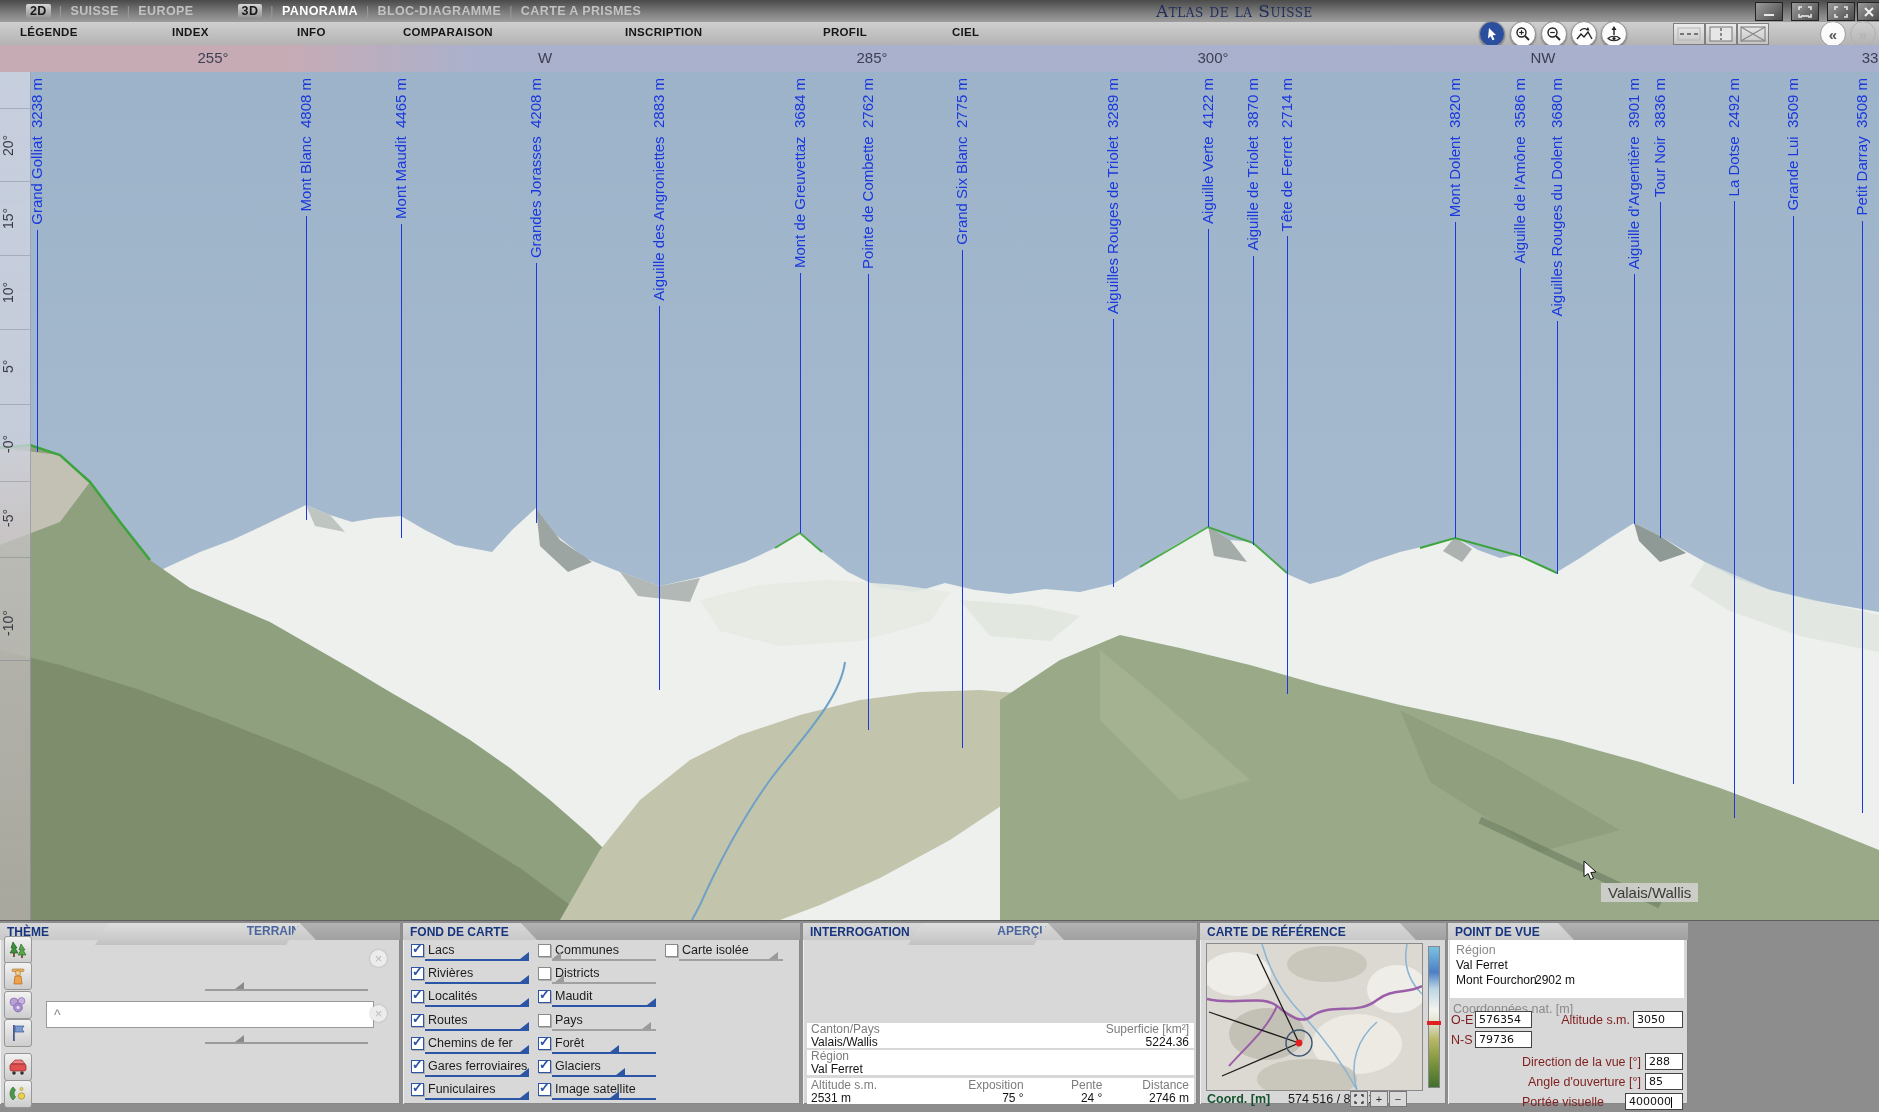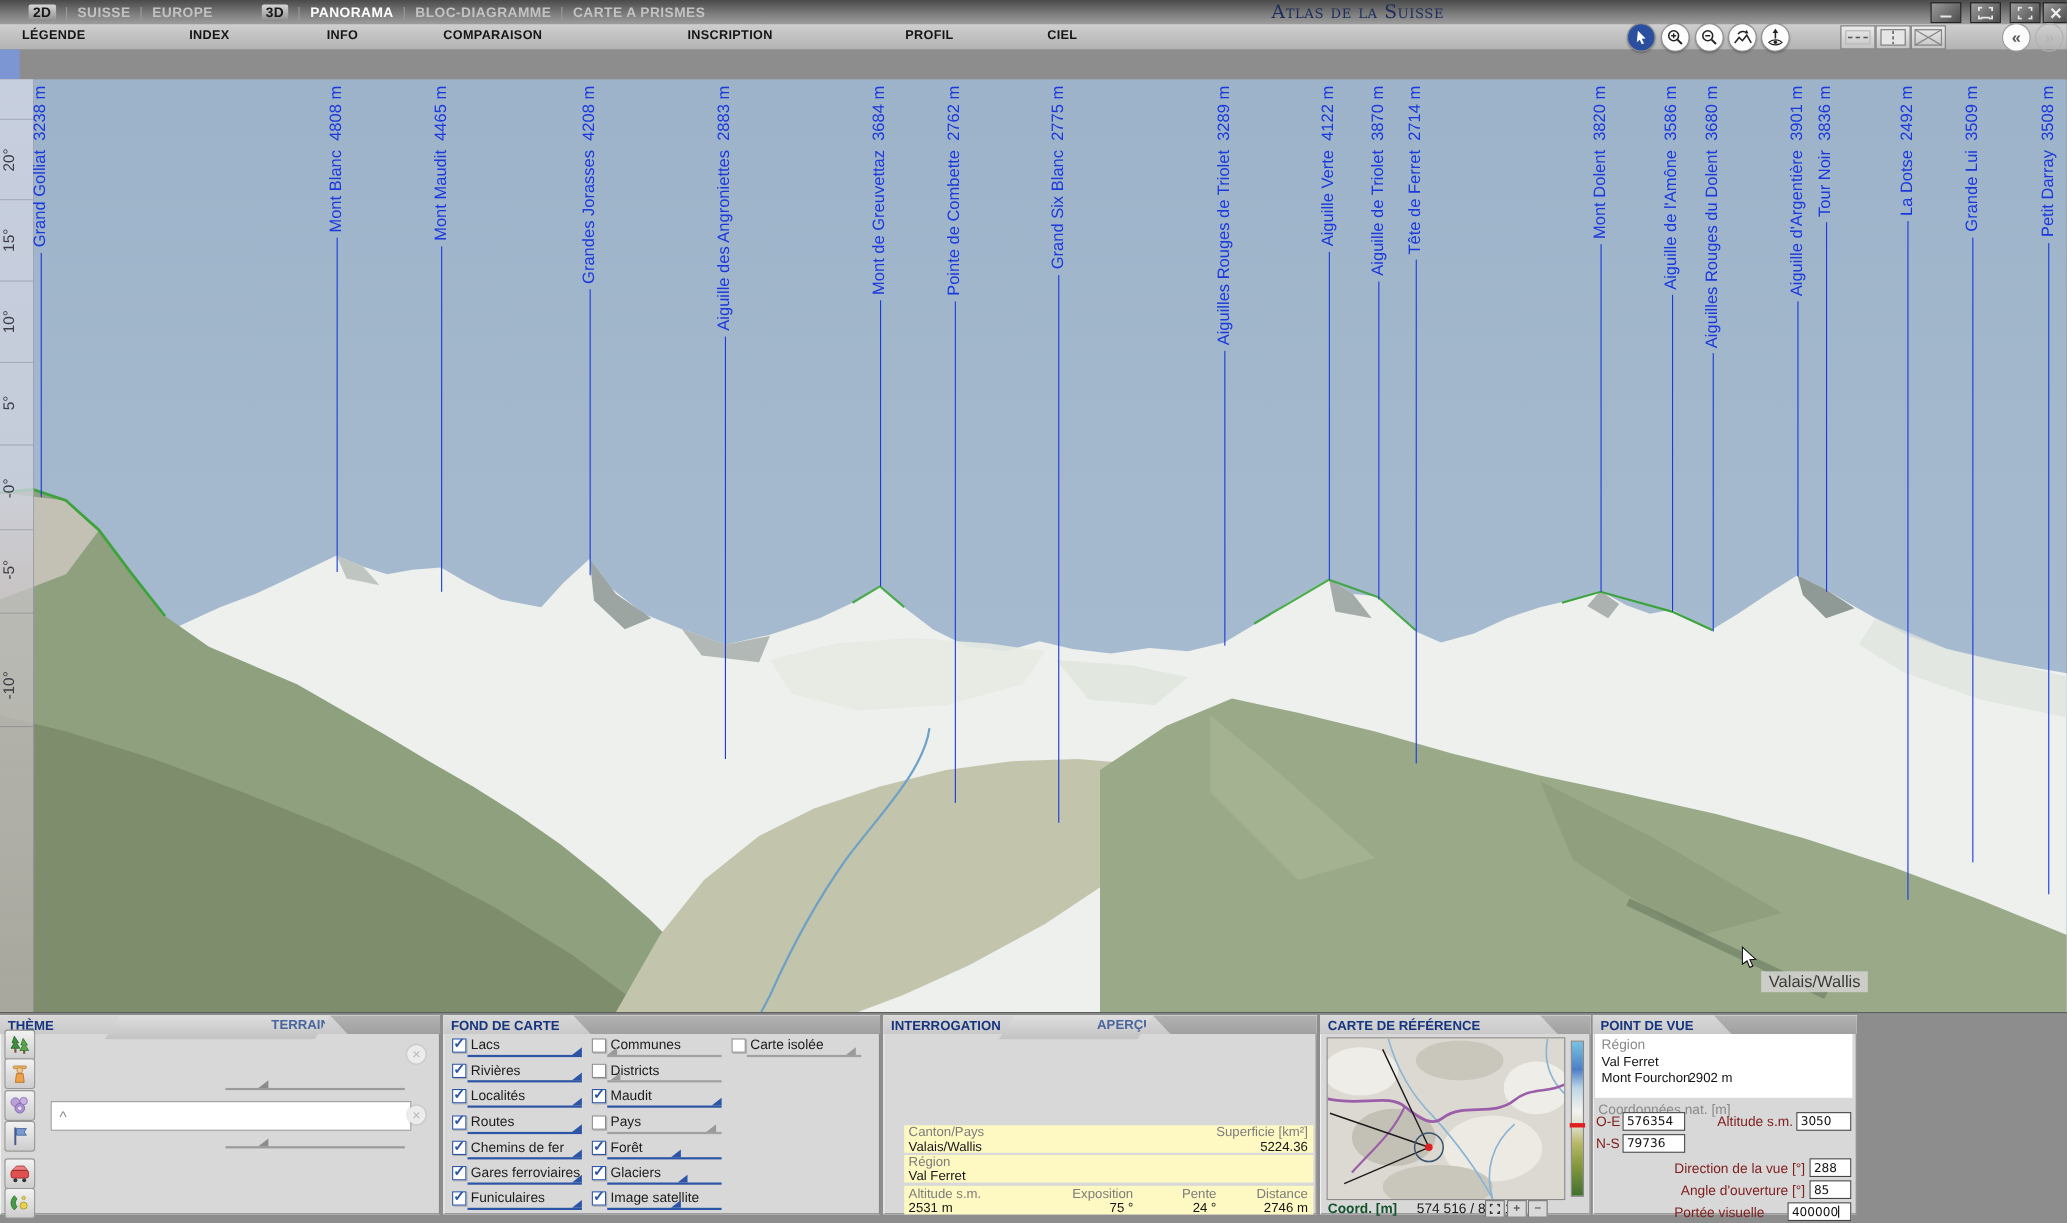--- a/index.html
+++ b/index.html
@@ -86,21 +86,21 @@
   .cb.on::after{content:"\2713";position:absolute;left:0px;top:-4px;color:#2d55a5;
     font-weight:bold;font-size:13px;}
   .blabel{position:absolute;left:17px;top:0;font-size:12.5px;color:#1c1c1c;white-space:nowrap;}
   .btrack{position:absolute;height:2px;}
   .btrack.on{background:#2d55a5;}
   .btrack.off{background:#a0a0a0;}
   .btrack .handle{position:absolute;top:-7px;width:0;height:0;
     border-left:9px solid transparent;border-bottom:7px solid;}
   .btrack.on .handle{border-bottom-color:#2d55a5;}
   .btrack.off .handle{border-bottom-color:#9a9a9a;}
-  .irow{position:absolute;left:19px;right:3px;background:#fef9c3;}
+  .irow{position:absolute;left:4px;right:3px;background:#ffffff;}
   .ilabel{font-size:12px;color:#7c7c7c;line-height:13px;}
   .ival{font-size:12px;color:#141414;line-height:12px;}
   #refmap-box{position:absolute;left:6px;top:20px;width:215px;height:146px;border:1px solid #8a8a8a;
     background:#dcd9d2;overflow:hidden;}
   #ramp{position:absolute;left:228px;top:23px;width:10px;height:140px;border:1px solid #888;
     background:linear-gradient(#79c2e2 0%,#4d7fc6 18%,#bcd6e6 30%,#f3f3ee 45%,#dedecb 55%,#b8b868 66%,#86993f 80%,#41702f 100%);}
   #ramp .mark{position:absolute;left:-2px;right:-2px;height:4px;background:#e02020;top:53%;}
   .mapbtn{position:absolute;width:16px;height:14px;border:1px solid #777;background:#d9d9d9;
     display:flex;align-items:center;justify-content:center;font-size:11px;color:#333;}
   .vp-gray{position:absolute;font-size:12.5px;color:#8a8a8a;}
@@ -214,20 +214,28 @@
   <div class="menu-item" style="left: 20px;">LÉGENDE</div>
       <div class="menu-item" style="left: 172px;">INDEX</div>
       <div class="menu-item" style="left: 297px;">INFO</div>
       <div class="menu-item" style="left: 403px;">COMPARAISON</div>
       <div class="menu-item" style="left: 625px;">INSCRIPTION</div>
       <div class="menu-item" style="left: 823px;">PROFIL</div>
       <div class="menu-item" style="left: 952px;">CIEL</div>
     </div>
 
   <div id="azcorner"></div>
+  <div id="azstrip">
+      <span class="azlabel" style="left: 213px;">255°</span>
+      <span class="azlabel" style="left: 545px;">W</span>
+      <span class="azlabel" style="left: 872px;">285°</span>
+      <span class="azlabel" style="left: 1213px;">300°</span>
+      <span class="azlabel" style="left: 1543px;">NW</span>
+      <span class="azlabel" style="left: 1870px;">33</span>
+    </div>
 
   <div id="scene">
     <svg width="1879" height="848" viewBox="0 72 1879 848" preserveAspectRatio="none">
       <defs>
         <linearGradient id="sky" x1="0" y1="0" x2="0" y2="1">
           <stop offset="0" stop-color="#9db3c9"></stop>
             <stop offset="1" stop-color="#abbfd2"></stop>
         </linearGradient>
       </defs>
       <rect x="0" y="72" width="1879" height="848" fill="url(#sky)"></rect>

